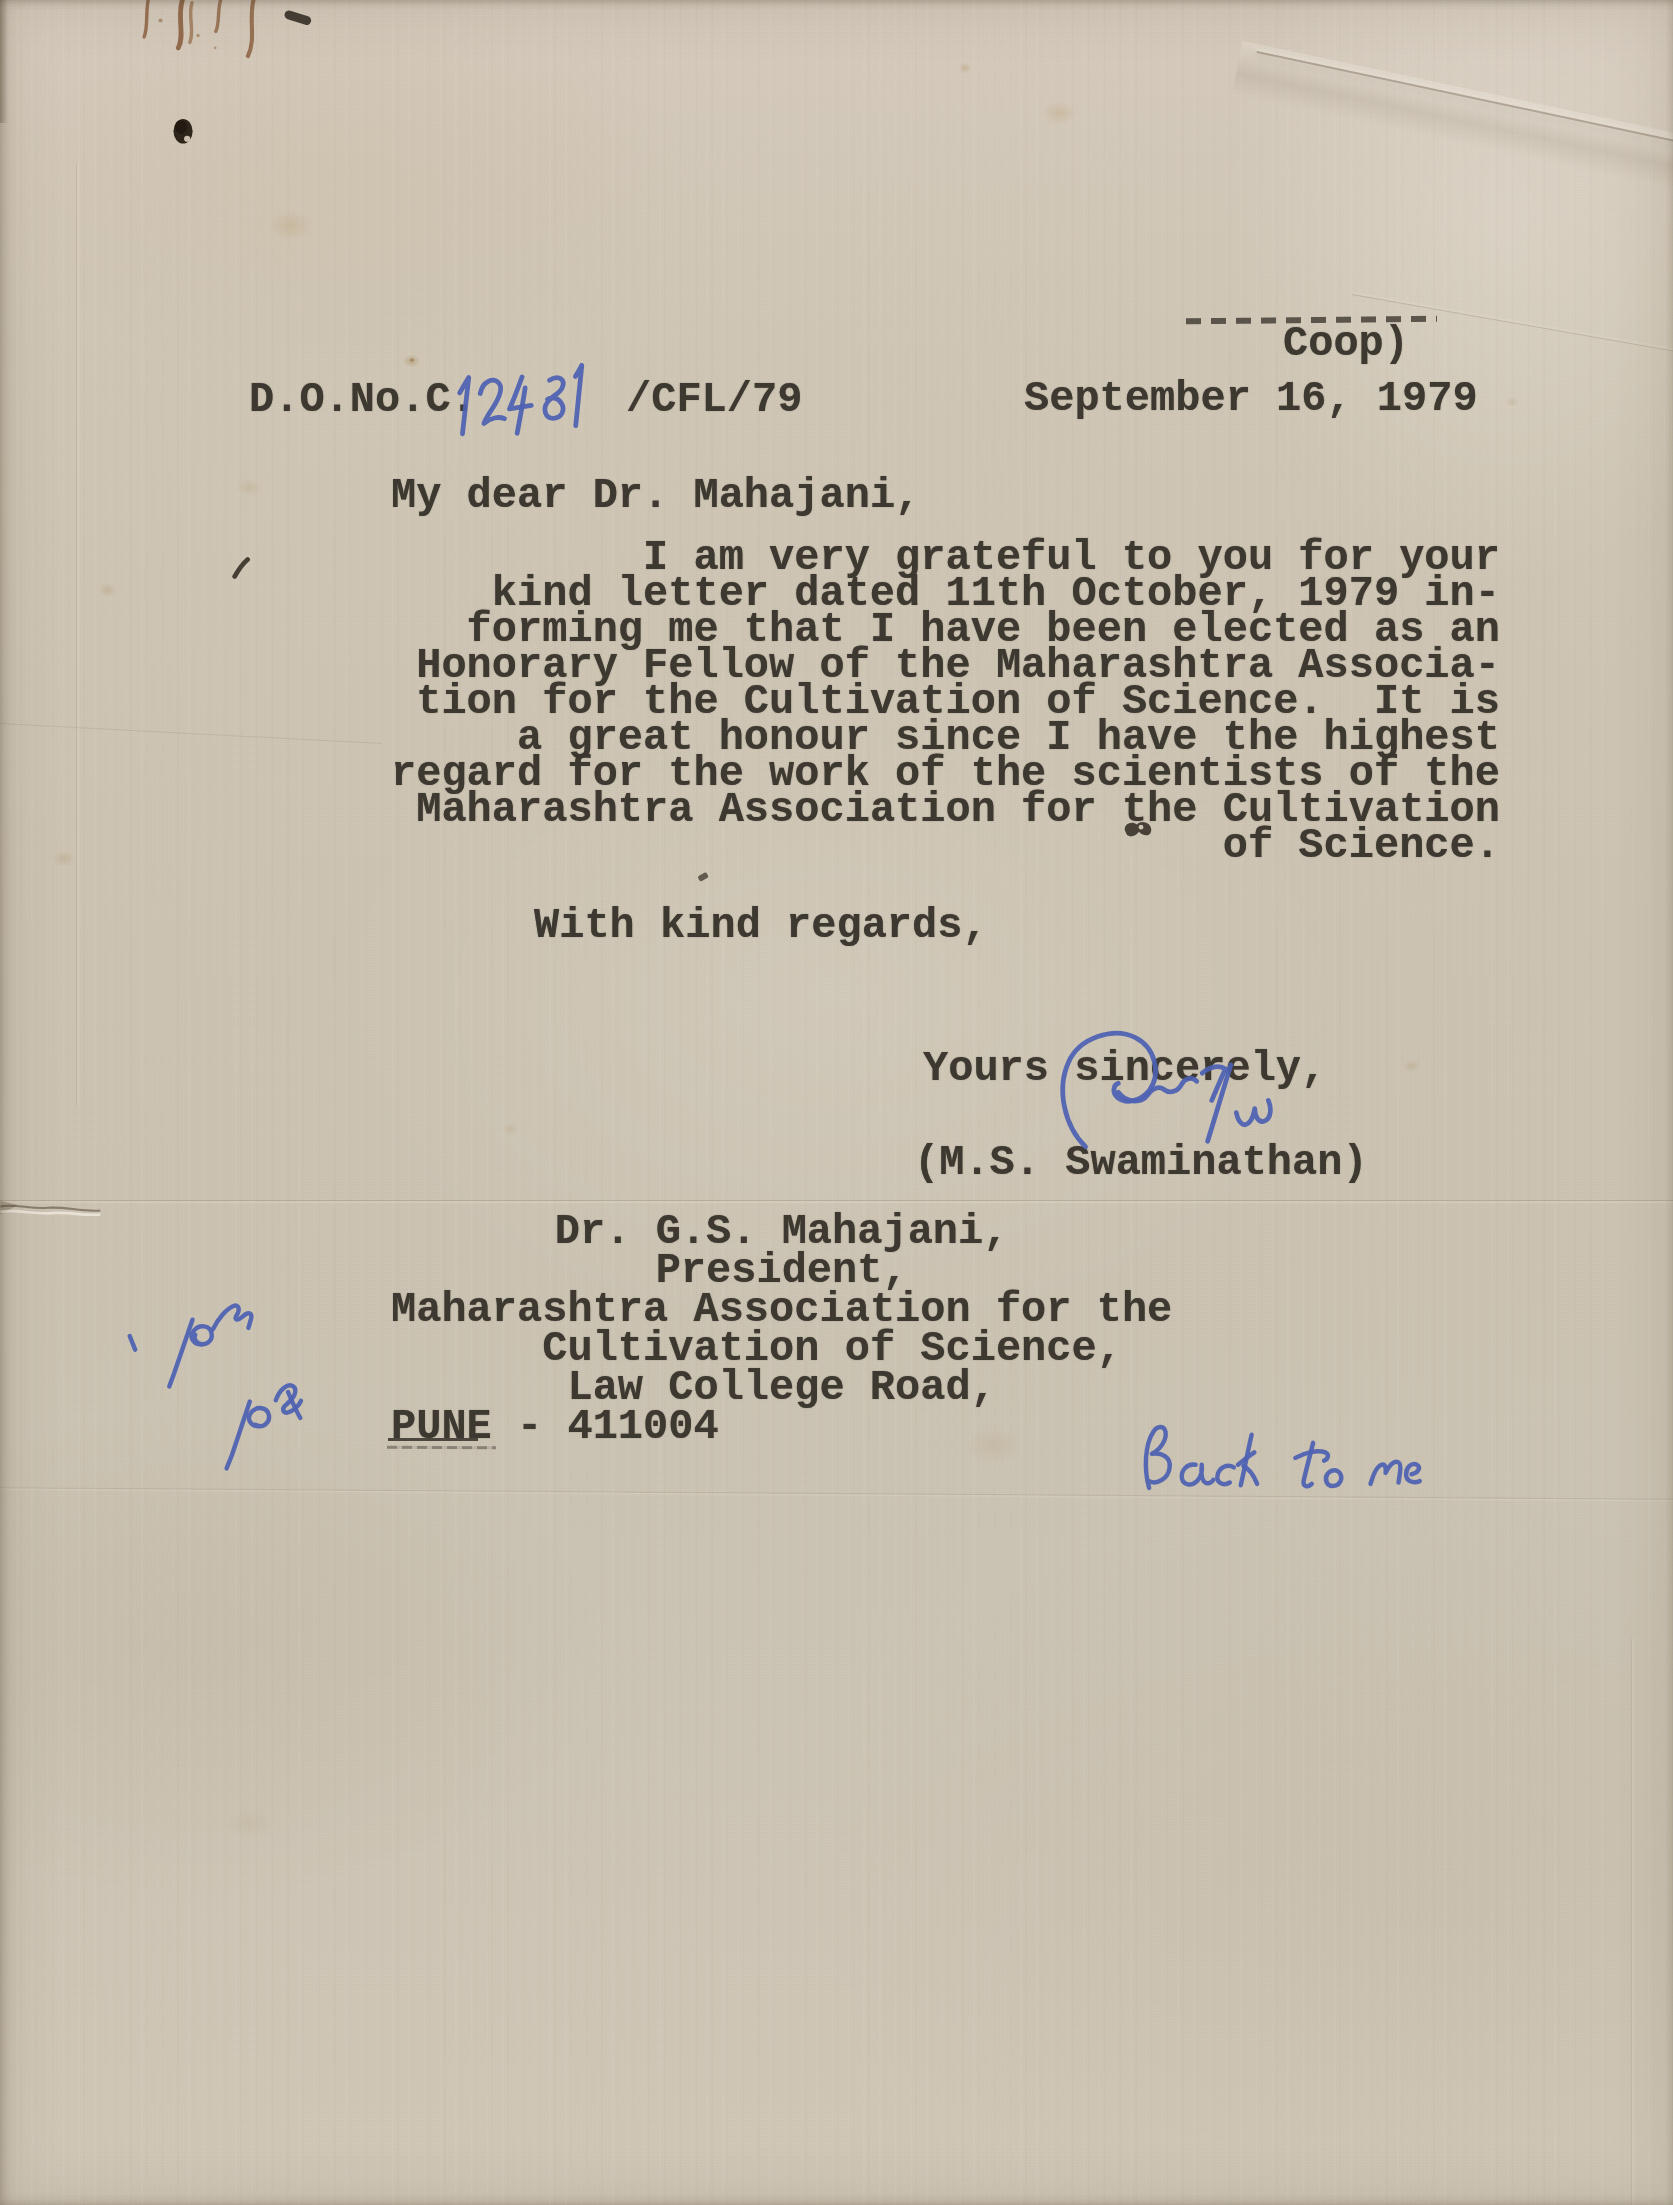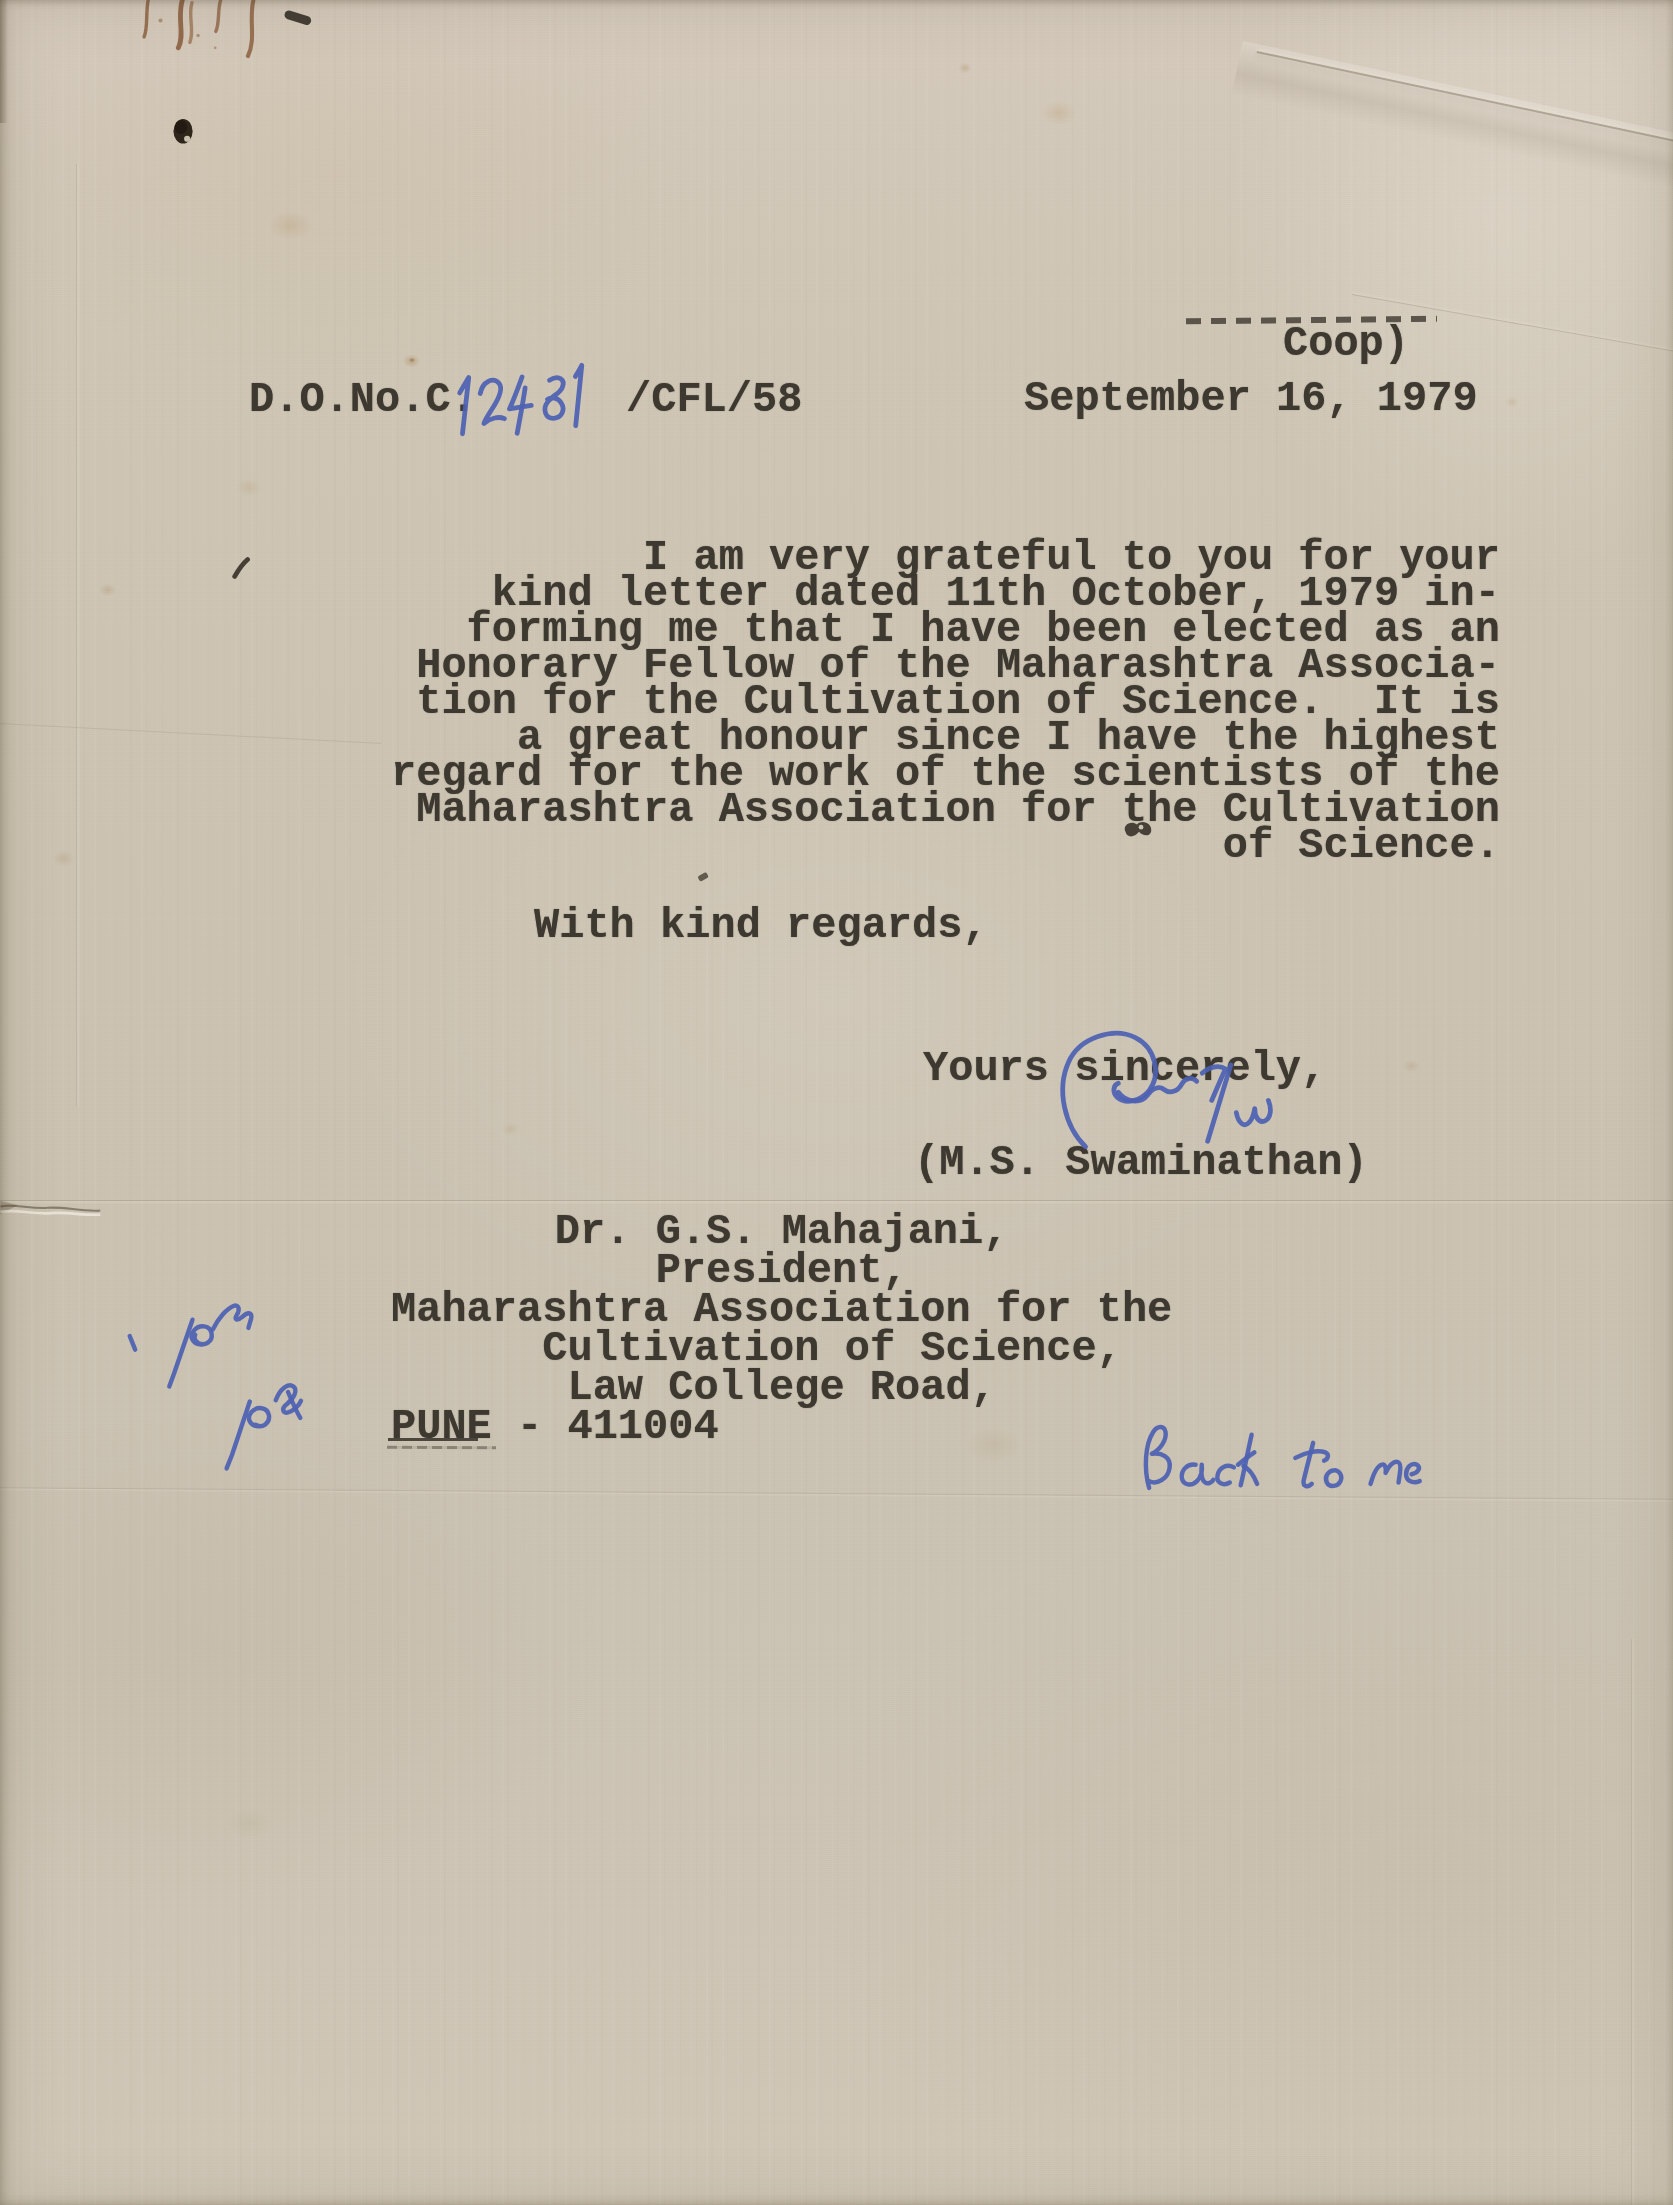--- a/index.html
+++ b/index.html
@@ -151,23 +151,24 @@
   <div class="type coop">Coop)</div>
   <div class="type refprefix">D.O.No.C.</div>
   <svg class="hand refnum" viewBox="0 0 215 120" role="img" aria-label="12481">
     <path d="M28,38 C33,30 38,22 42,16 L30,98"></path>
     <path d="M58,40 C62,22 78,16 86,26 C92,34 84,50 74,64 C70,70 64,78 62,84 C72,76 84,74 92,78"></path>
     <path d="M120,18 C112,38 104,56 100,64 L132,60"></path>
     <path d="M124,34 C120,56 114,82 110,100"></path>
     <path d="M160,24 C174,16 184,24 178,36 C174,44 162,48 156,56 C148,66 152,80 164,80 C176,80 182,68 176,58 C172,50 162,48 156,52"></path>
     <path d="M198,20 C203,12 206,8 208,4 L196,92"></path>
   </svg>
-  <div class="type refsuffix">/CFL/58</div>
+  <div class="type refsuffix">/CFL/79</div>
   <div class="type date">September 16, 1979</div>
 
+  <div class="type salutation">My dear Dr. Mahajani,</div>
   <svg class="tick1" viewBox="0 0 28 36">
     <path d="M4,30 C9,21 16,11 23,5" fill="none" stroke="#453f35" stroke-width="7" stroke-linecap="round"></path>
   </svg>
   <div class="type body">       I am very grateful to you for your
 kind letter dated 11th October, 1979 in-
 forming me that I have been elected as an
 Honorary Fellow of the Maharashtra Associa-
 tion for the Cultivation of Science.  It is
 a great honour since I have the highest
 regard for the work of the scientists of the

